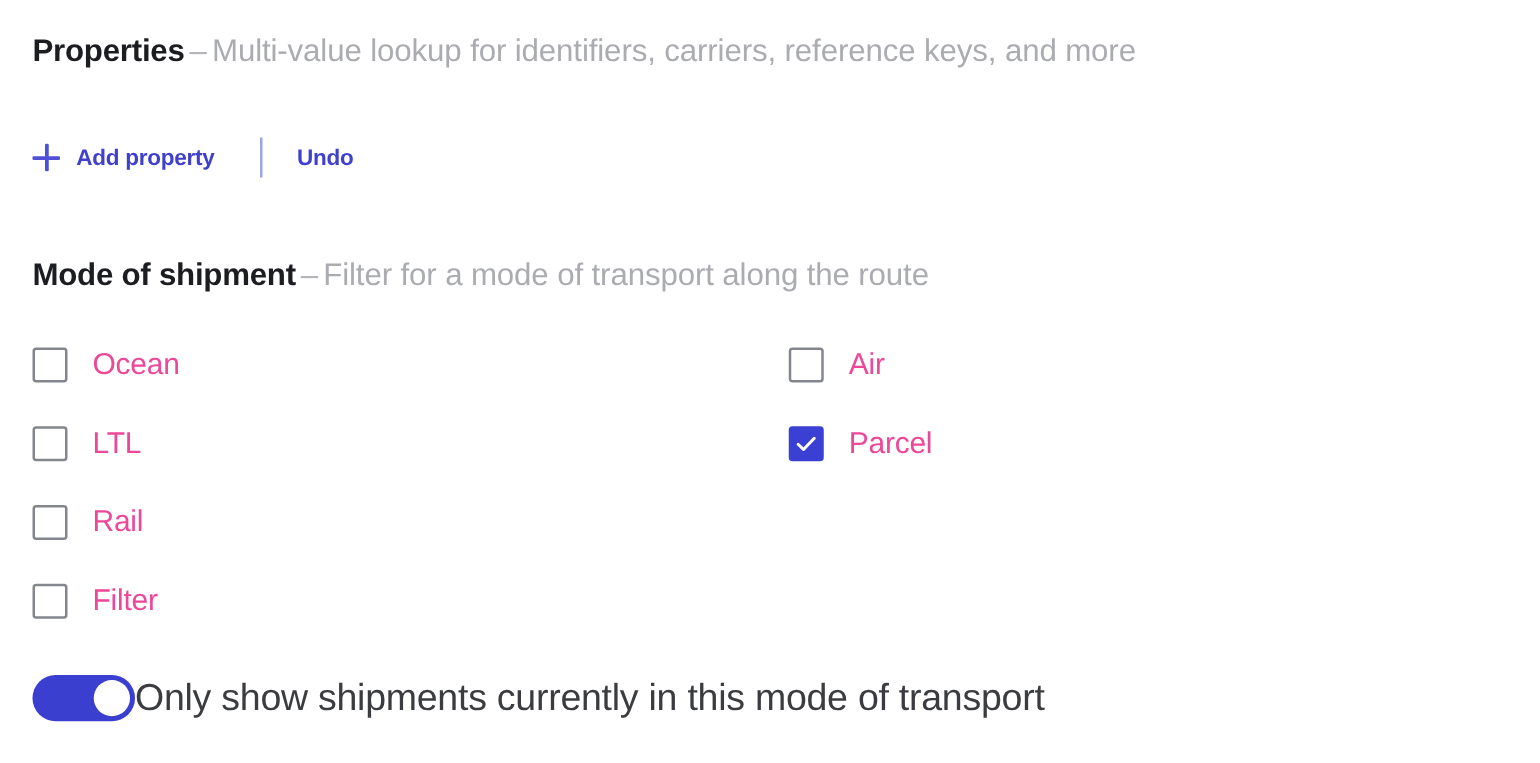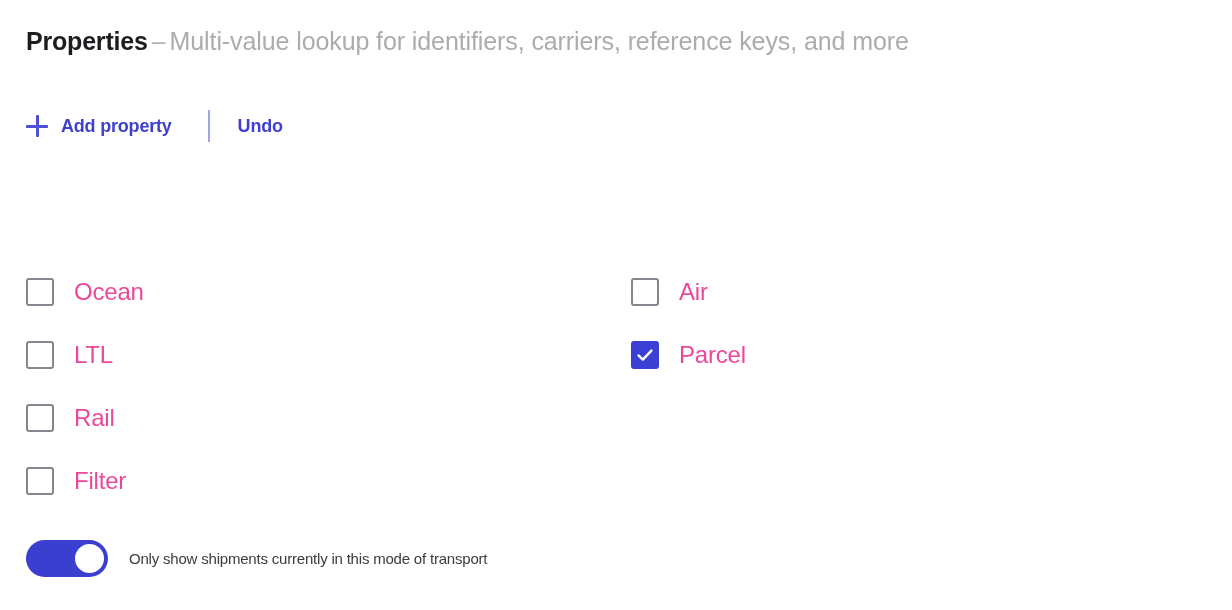--- a/index.html
+++ b/index.html
@@ -177,22 +177,21 @@
     position: absolute;
     top: 4px;
     left: 4px;
     width: 29px;
     height: 29px;
     border-radius: 50%;
     background: #ffffff;
   }
   .toggle-switch.on .toggle-knob { left: auto; right: 4px; }
   .toggle-label {
-    margin-left: 21px;
-    font-size: 15px;
+    font-size: 30px;
     color: #3b3c3f;
     letter-spacing: -0.2px;
     white-space: nowrap;
   }
 </style>
 </head>
 <body>
 
 <div class="panel">
 
@@ -204,20 +203,23 @@
     <button class="action-link">
       <span class="plus-icon"></span>
       <span>Add property</span>
     </button>
     <span class="action-divider"></span>
     <button class="action-link">
       <span>Undo</span>
     </button>
   </div>
 
+  <div class="section-heading" id="mode-heading">
+    <span class="title">Mode of shipment</span><span class="dash">–</span><span class="desc">Filter for a mode of transport along the route</span>
+  </div>
 
   <div class="checkbox-grid">
 
     <div class="checkbox-col" id="checkbox-col-left">
       <div class="checkbox-row">
         <span class="checkbox-box"></span>
         <span class="checkbox-label">Ocean</span>
       </div>
       <div class="checkbox-row">
         <span class="checkbox-box"></span>

